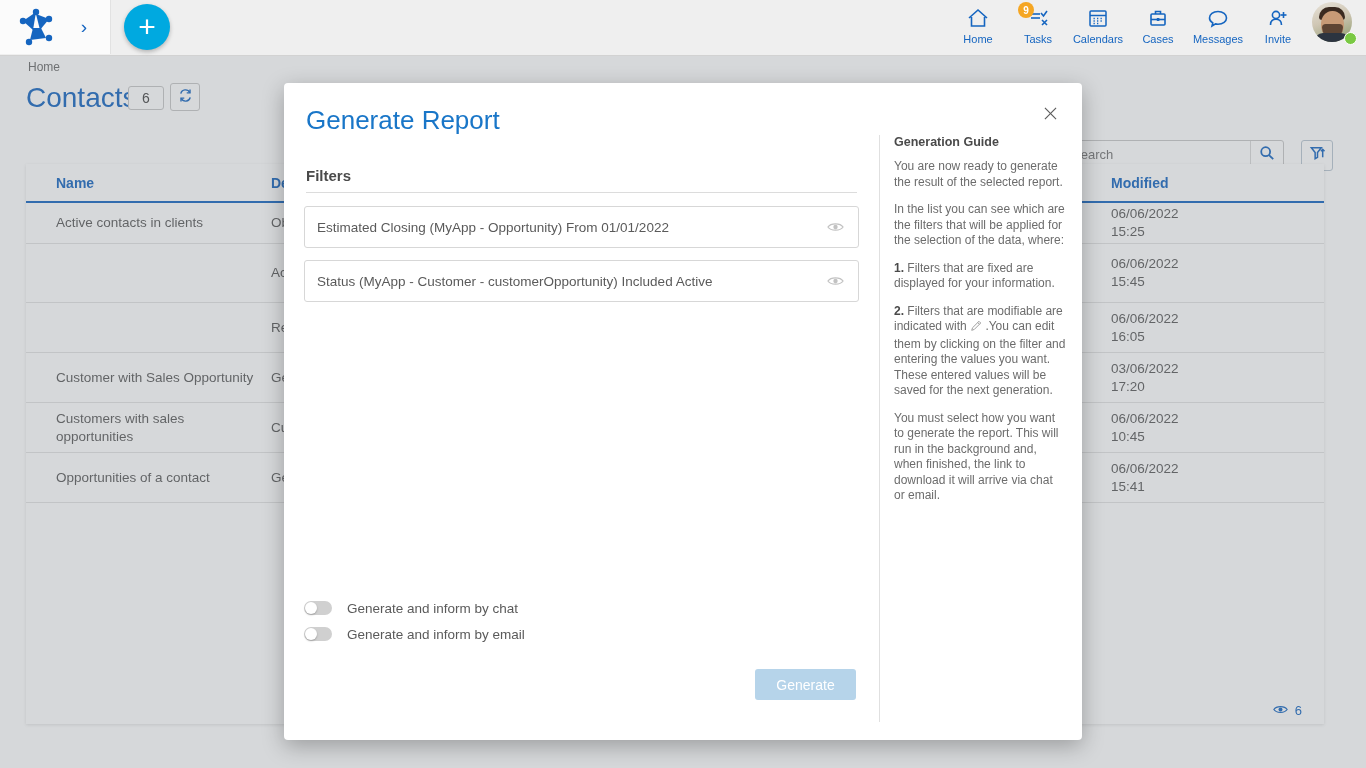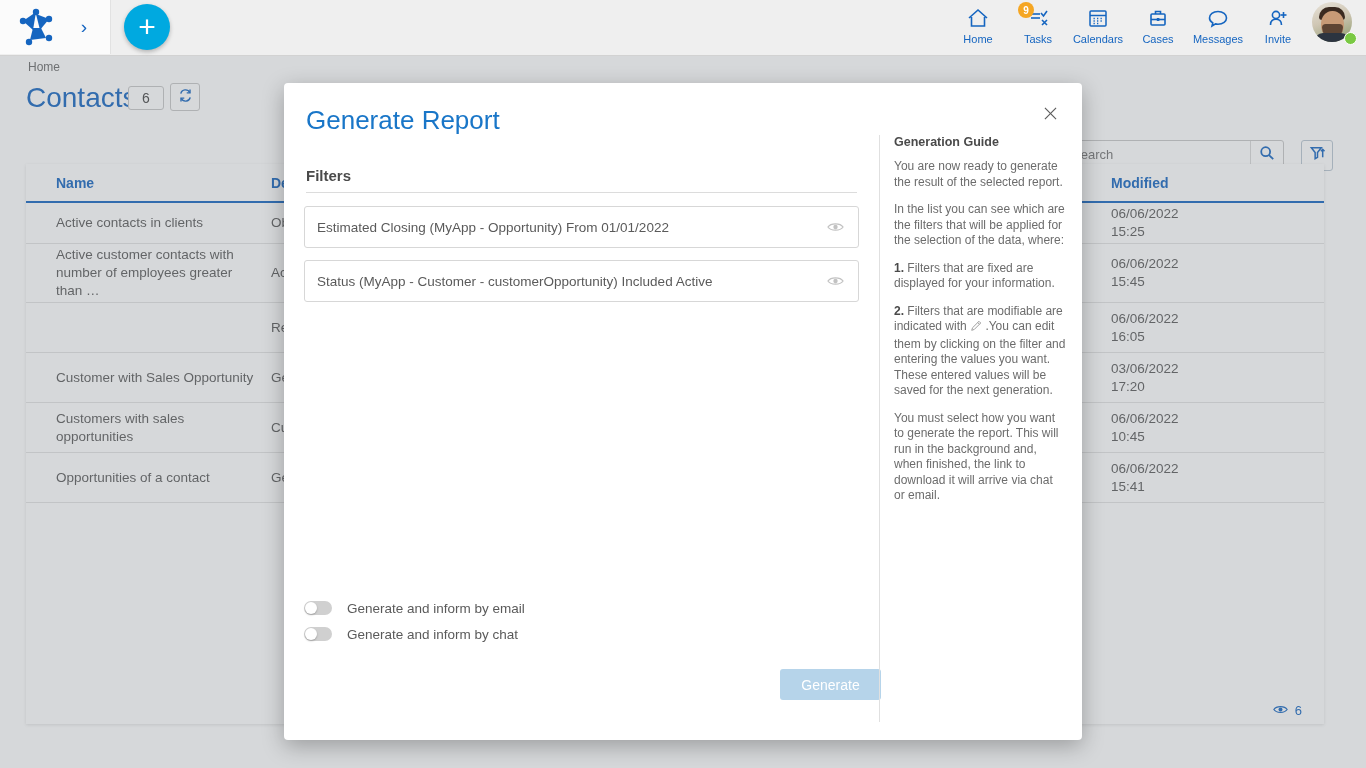--- a/index.html
+++ b/index.html
@@ -208,21 +208,21 @@
   .switch {
     width: 28px; height: 14px; border-radius: 8px; background: #d0d0d0;
     position: relative; cursor: pointer; flex: none;
   }
   .switch .knob {
     position: absolute; left: 1px; top: 1px; width: 12px; height: 12px;
     border-radius: 50%; background: #fff; box-shadow: 0 1px 2px rgba(0,0,0,.25);
   }
   .toggle-label { margin-left: 15px; font-size: 13.5px; color: #5a5a5a; }
   .generate-btn {
-    position: absolute; left: 496px; bottom: 40px;
+    position: absolute; left: 471px; bottom: 40px;
     width: 101px; height: 31px; border-radius: 3px;
     background: #b6d4ea; color: #ffffff;
     display: flex; align-items: center; justify-content: center;
     font-size: 14px; cursor: pointer; border: none;
     font-family: "Liberation Sans", sans-serif;
   }
   .right-pane {
     position: absolute; left: 595px; top: 52px; width: 235px; bottom: 18px;
     border-left: 1px solid #e0e0e0; padding-left: 14px; box-sizing: border-box;
   }
@@ -420,21 +420,20 @@
         <div class="trow" style="height:40px">
           <div class="td td-name">Active contacts in clients</div>
           <div class="td td-desc">Obtains the list of active contacts in client companies</div>
           <div class="td td-mod">
             <div>06/06/2022</div>
             <div>15:25</div>
           </div>
         </div>
 
         <div class="trow" style="height:58px">
-          <div class="td td-name">Active customer contacts with number of employees greater than …</div>
           <div class="td td-desc">Active customer contacts filtered by employee count</div>
           <div class="td td-mod">
             <div>06/06/2022</div>
             <div>15:45</div>
           </div>
         </div>
 
         <div class="trow" style="height:49px">
           <div class="td td-desc">Returns contacts in client companies having an email address</div>
           <div class="td td-mod">
@@ -519,27 +518,27 @@
             </svg>
           </div>
         </div>
       </div>
 
       <div class="toggles">
         <div class="toggle-row">
           <div class="switch">
             <div class="knob"></div>
           </div>
-          <div class="toggle-label">Generate and inform by email</div>
+          <div class="toggle-label">Generate and inform by chat</div>
         </div>
         <div class="toggle-row">
           <div class="switch">
             <div class="knob"></div>
           </div>
-          <div class="toggle-label">Generate and inform by chat</div>
+          <div class="toggle-label">Generate and inform by email</div>
         </div>
       </div>
 
       <div class="generate-btn">Generate</div>
     </div>
 
     <div class="right-pane">
       <div class="guide-title">Generation Guide</div>
       <p class="guide-p">You are now ready to generate the result of the selected report.</p>
       <p class="guide-p">In the list you can see which are the filters that will be applied for the selection of the data, where:</p>

